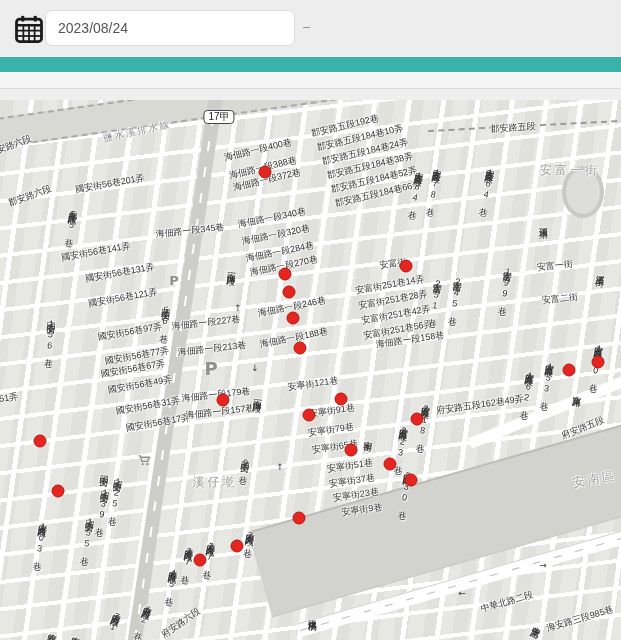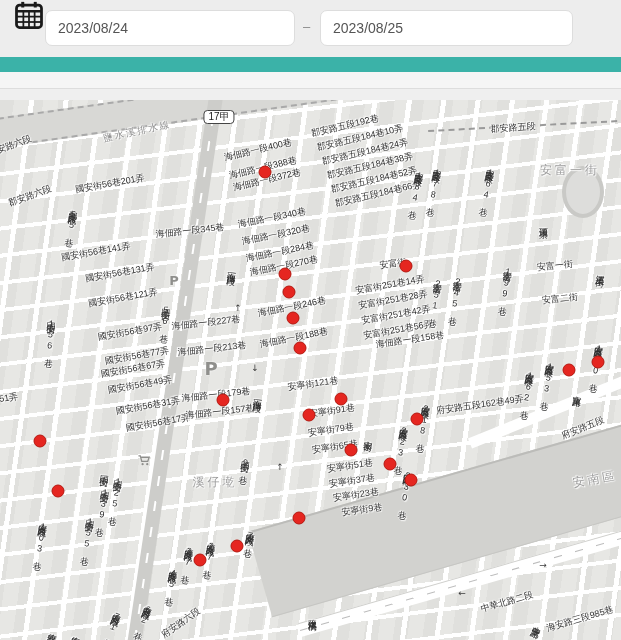--- a/index.html
+++ b/index.html
@@ -4,21 +4,21 @@
 <style>
   html,body{margin:0;padding:0;}
   body{
     width:621px;height:640px;overflow:hidden;position:relative;
     font-family:"Liberation Sans","DejaVu Sans",sans-serif;
     background:#ededed;
   }
   
   .header{
     position:absolute;left:0;top:0;width:621px;height:57px;
-    background:#ededed;display:flex;
+    background:#ededed;display:flex;align-items:center;
   }
   .cal-icon{width:30px;height:30px;margin-left:14px;flex:0 0 auto;}
   .date-input{
     position:absolute;height:36px;background:#fff;border:1px solid #ddd;
     border-radius:7px;font-size:14px;color:#555;padding:0 12px;
     box-sizing:border-box;font-family:"Liberation Sans",sans-serif;
   }
   .date-from{left:45px;top:10px;width:250px;}
   .date-to{left:320px;top:10px;width:253px;}
   .date-sep{position:absolute;left:303px;top:19px;color:#888;font-size:13px;}
@@ -108,21 +108,20 @@
     <line x1="17" y1="1.5" x2="17" y2="6" stroke="#1a1a1a" stroke-width="2.4"></line>
     <line x1="2" y1="9" x2="22" y2="9" stroke="#1a1a1a" stroke-width="2"></line>
     <line x1="7.5" y1="9" x2="7.5" y2="22" stroke="#1a1a1a" stroke-width="1.4"></line>
     <line x1="12" y1="9" x2="12" y2="22" stroke="#1a1a1a" stroke-width="1.4"></line>
     <line x1="16.5" y1="9" x2="16.5" y2="22" stroke="#1a1a1a" stroke-width="1.4"></line>
     <line x1="2" y1="13.3" x2="22" y2="13.3" stroke="#1a1a1a" stroke-width="1.4"></line>
     <line x1="2" y1="17.6" x2="22" y2="17.6" stroke="#1a1a1a" stroke-width="1.4"></line>
   </svg>
   <input class="date-input date-from" type="text" value="2023/08/24" style="">
   <span class="date-sep">–</span>
-  <input class="date-input date-to" type="text" value="2023/08/25" style="">
 </div>
 
 <div class="teal-bar"></div>
 <div class="sub-strip"></div>
 <div class="gap-strip"></div>
 
 <div class="map">
   <div class="river-top"></div>
   <div class="admin-dash"></div>
   <div class="main-road"></div>

